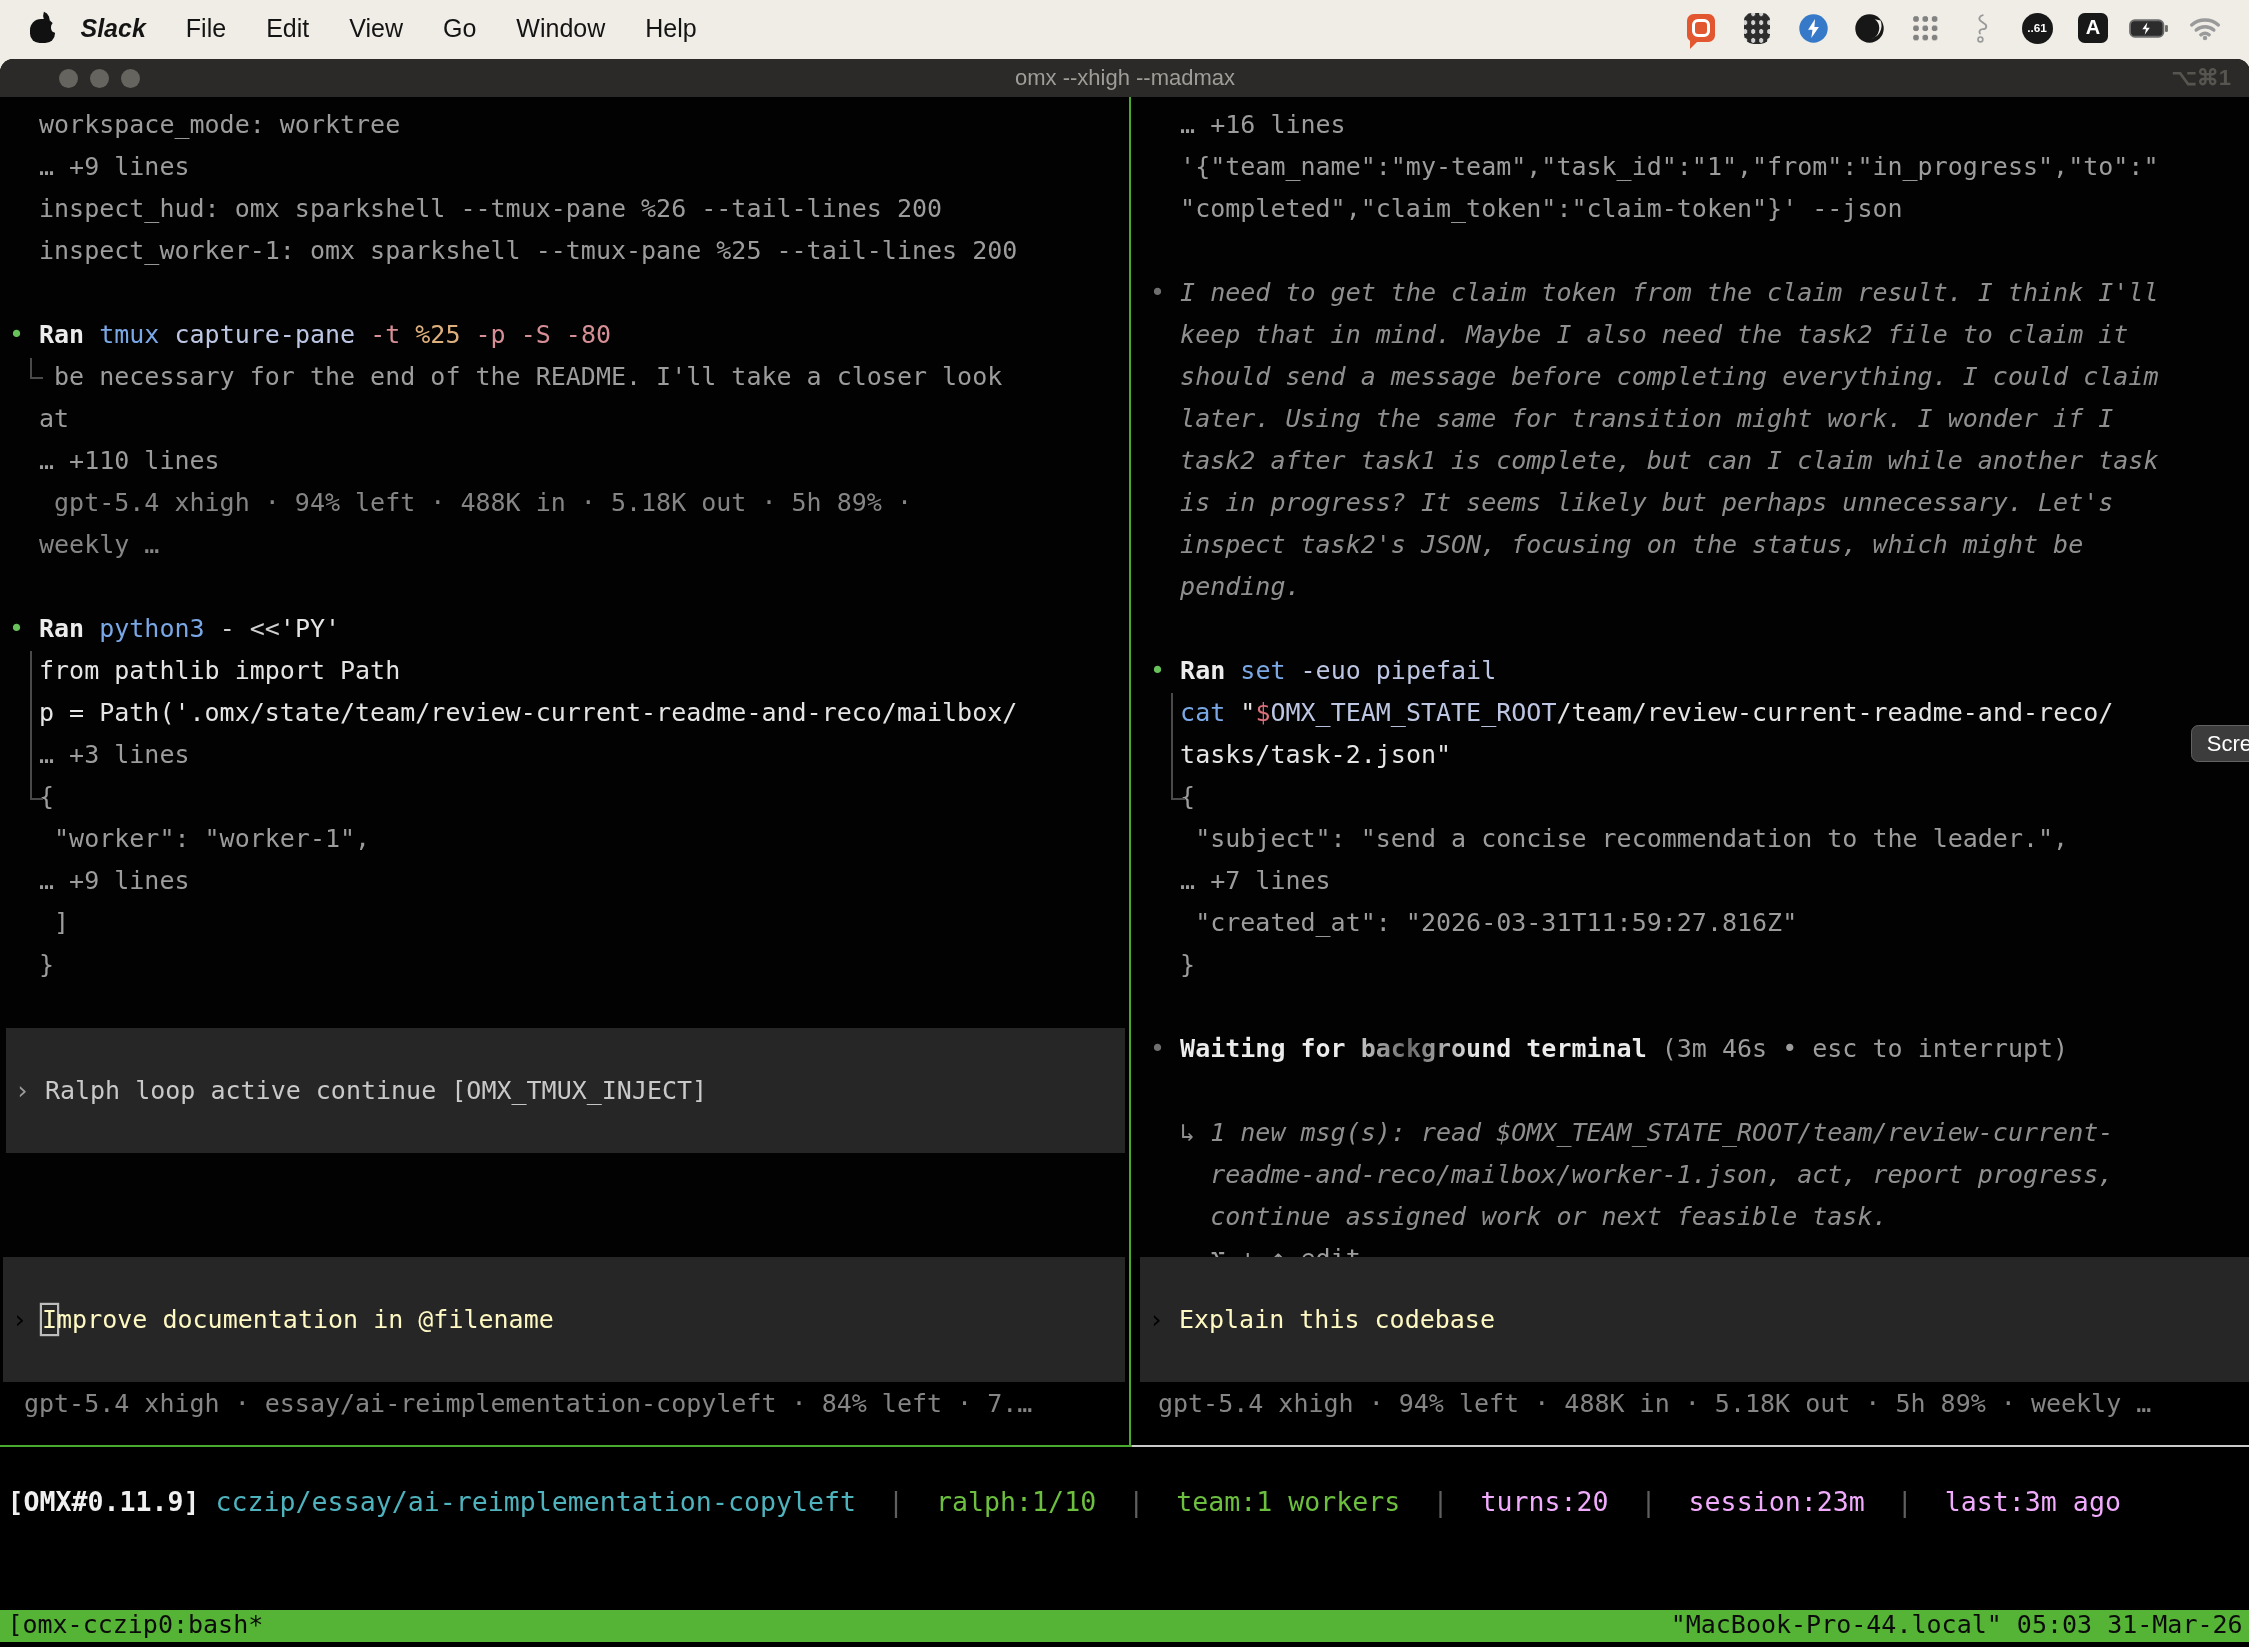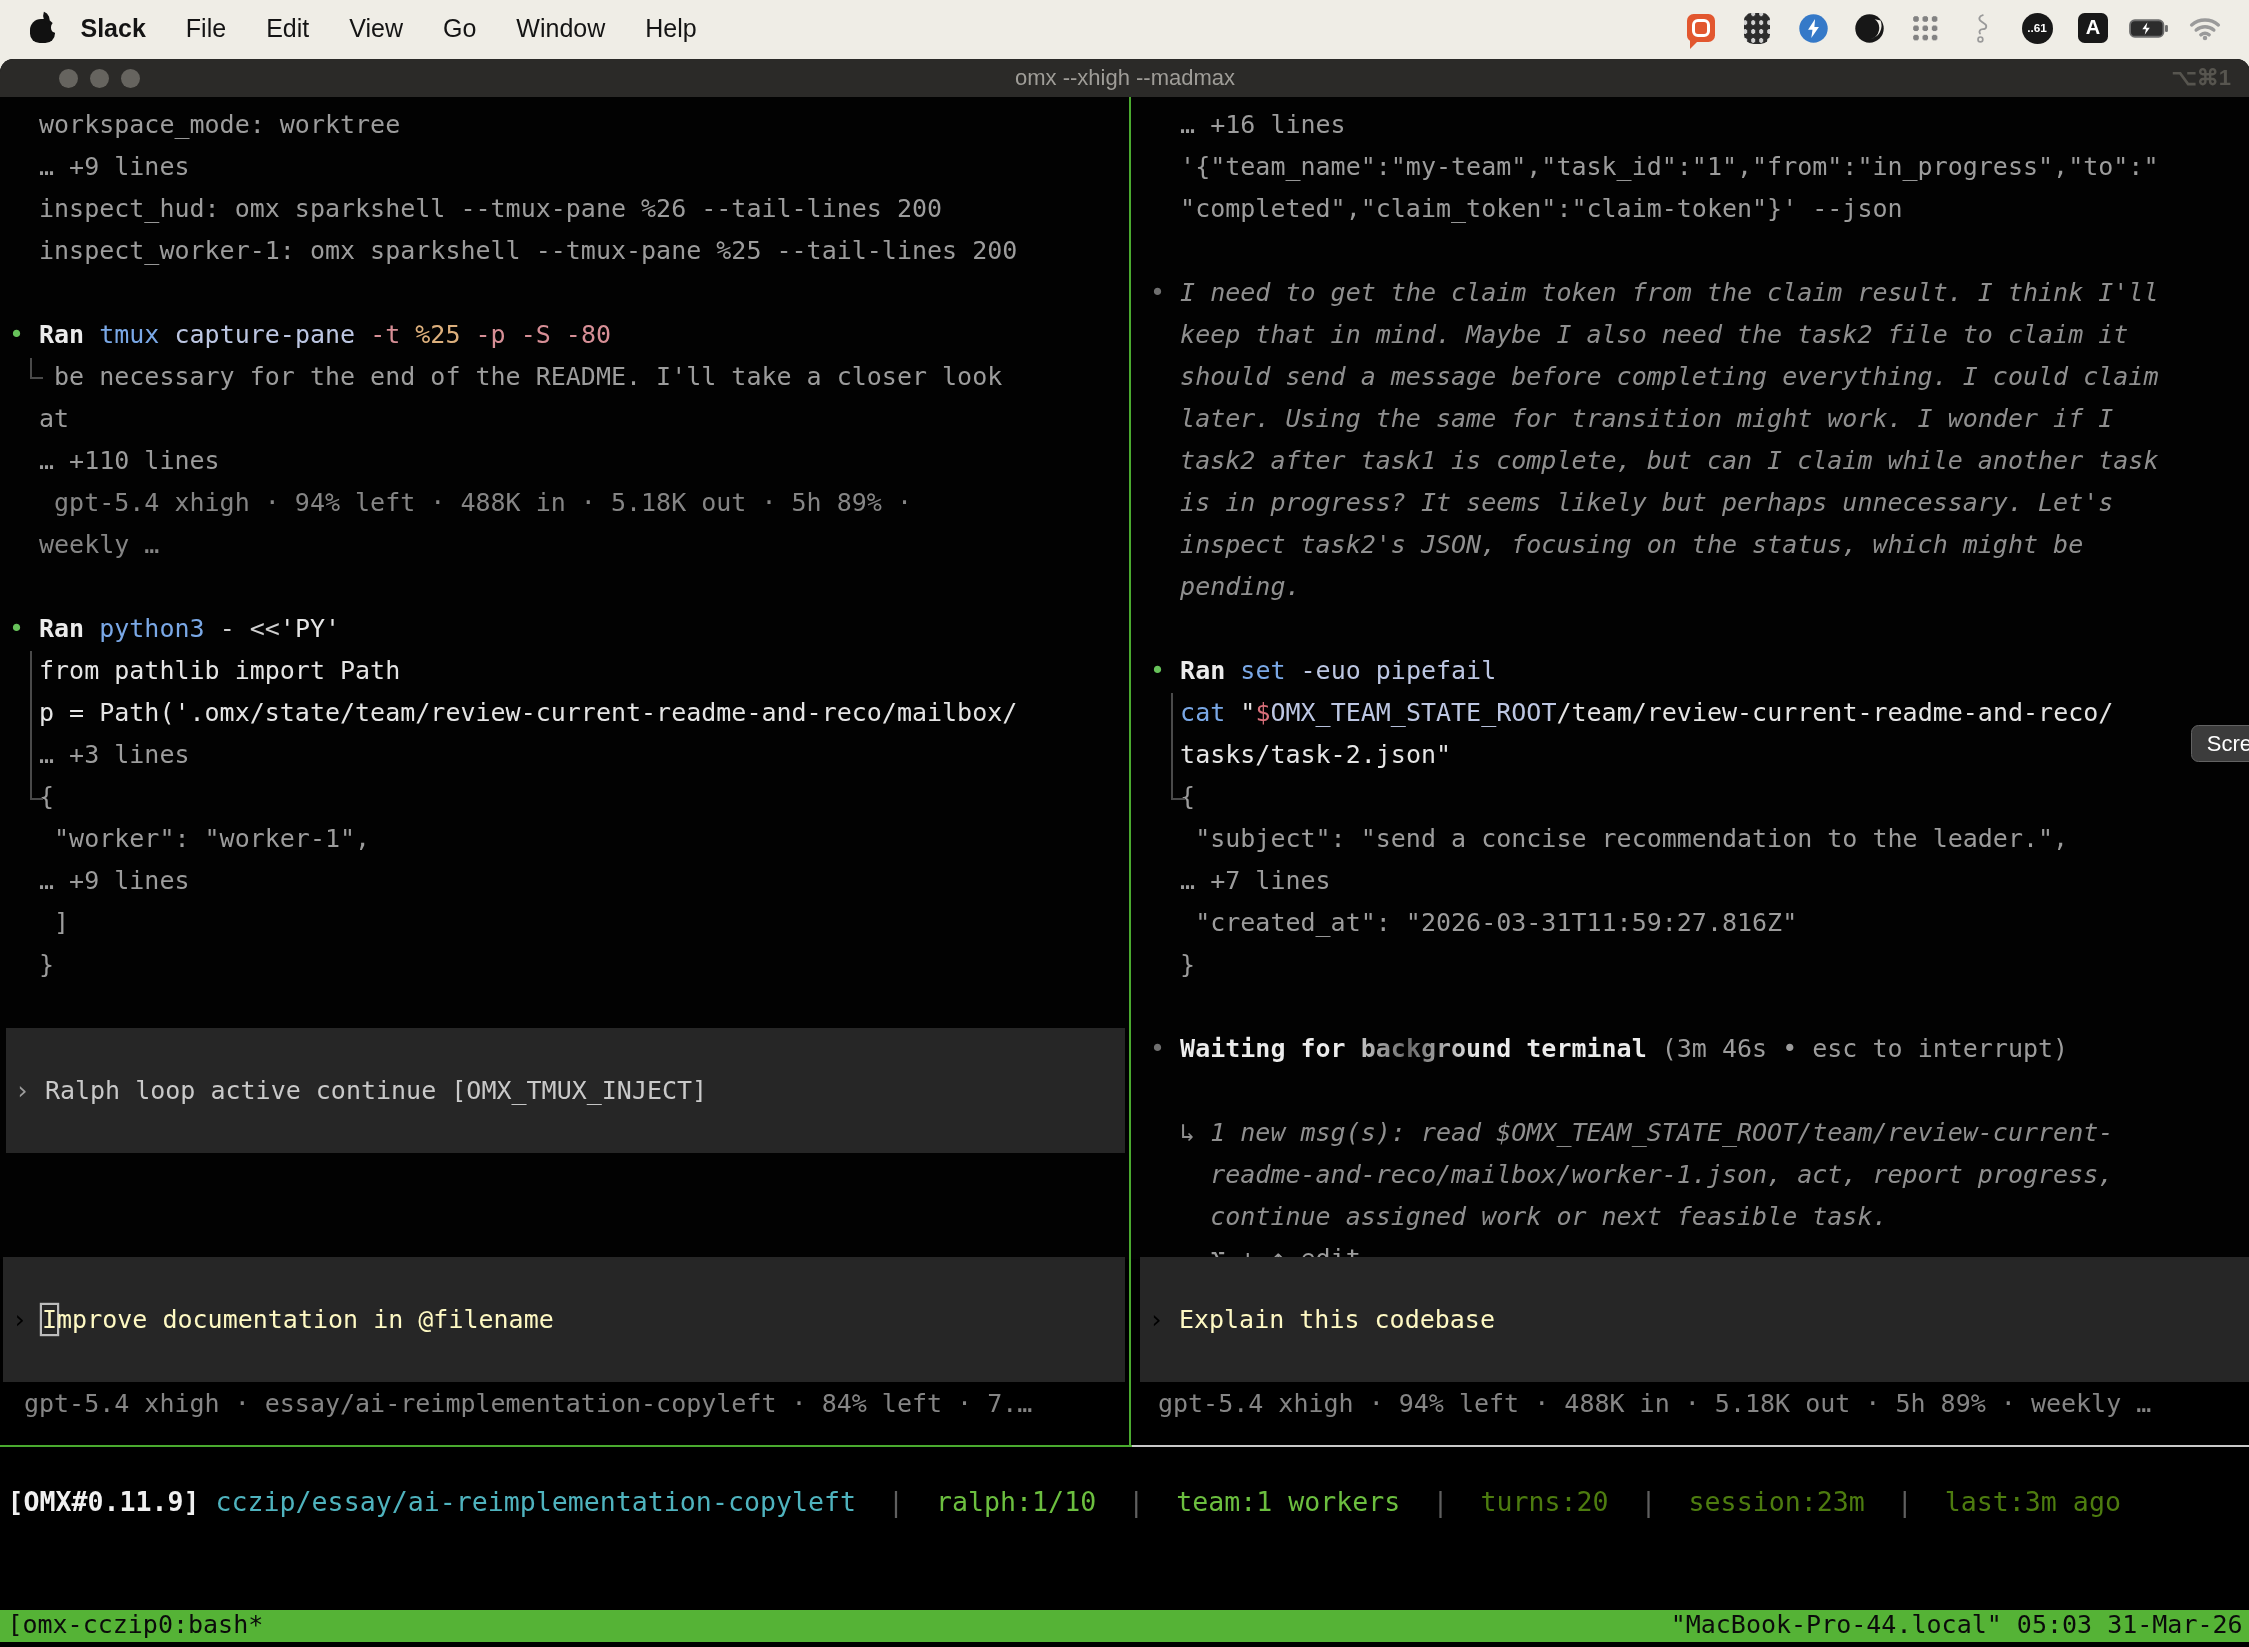--- a/index.html
+++ b/index.html
@@ -8,21 +8,21 @@
   
   .menubar{position:absolute;top:0;left:0;right:0;height:56px;background:#efede6;
            display:flex;align-items:center;color:#141414;font-size:25px;}
   .apple{position:relative;width:26.6px;height:32px;margin-left:29.5px;margin-right:4.4px;}
   .apple .body{position:absolute;bottom:1.5px;left:0;width:25px;height:23.6px;background:#111;
                border-radius:11px 11px 9.6px 9.6px;}
   .apple .bite{position:absolute;right:-5.2px;top:10.3px;width:10.3px;height:10.3px;background:#efede6;border-radius:50%;}
   .apple .leaf{position:absolute;top:0.7px;left:12.5px;width:8.9px;height:9.6px;background:#111;
                border-radius:0 100% 0 100%;transform:rotate(20deg);}
   .menu-item{padding:0 20px;white-space:nowrap;}
-  .menu-item.bold{font-weight:bold;}
+  .menu-item.bold{font-weight:bold;font-style:italic;}
   .mb-icons{margin-left:auto;display:flex;align-items:center;padding-right:25px;}
   .mi{width:40px;height:40px;margin-left:16px;display:inline-flex;align-items:center;justify-content:center;}
   .chat-in{width:28px;height:28px;background:#e2572f;border-radius:6.6px;position:relative;display:block;}
   .chat-in::before{content:"";position:absolute;inset:5.2px;border:3px solid #fff;border-radius:5.9px;}
   .chat-in::after{content:"";position:absolute;left:3px;bottom:-6.6px;width:0;height:0;
                   border:6.6px solid transparent;border-top-color:#e2572f;border-left-color:#e2572f;}
   .shield-dots{width:26.6px;height:31px;background:#2c2c2c;border-radius:7.4px 7.4px 9.6px 9.6px;display:block;
                background-image:radial-gradient(#d2d2d2 1.9px,transparent 2.4px);
                background-size:8px 8.9px;background-position:5.2px 5.2px;}
   .dots-in{width:26.6px;height:26.6px;display:block;
@@ -64,21 +64,21 @@
                 display:flex;align-items:center;padding-left:8.9px;font-size:25px;white-space:pre;margin:0;}
   .pane-right .bottom-input{left:5.9px;right:0;}
   .pane-status{position:absolute;left:8.9px;right:0;bottom:20px;height:42px;line-height:42px;
                font-size:25px;white-space:pre;color:#858585;overflow:hidden;}
   .guide{position:absolute;border-left:2.2px solid #4a4a4a;border-bottom:2.2px solid #4a4a4a;width:11.8px;}
   .vdiv{position:absolute;left:1129px;top:0;width:2.2px;height:1350px;background:#4aaa2f;}
   .hline-left{position:absolute;left:0;top:1348px;width:1132px;height:2.2px;background:#4aaa2f;}
   .hline-right{position:absolute;left:1132px;top:1348px;right:0;height:2.2px;background:#c9c9c9;}
   .omx-status{position:absolute;left:7.4px;top:1384px;height:42px;line-height:42px;font-size:26.6px;white-space:pre;}
   .s-bw{color:#f0f0f0;font-weight:bold;} .s-cyan{color:#4fb3be;} .s-lime{color:#6cbf3f;}
-  .s-sep{color:#5f5f5f;} .s-dim2{color:#4d7c0f;}
+  .s-sep{color:#5f5f5f;} .s-dim2{color:#f0abfc;}
   .tmuxbar{position:absolute;left:0;right:0;top:1513px;height:32px;background:#55b336;color:#0b0b0b;
            font-size:25px;display:flex;align-items:flex-start;justify-content:space-between;
            padding:0 7.4px;white-space:pre;}
   .overlay-tip{position:absolute;left:2191px;top:628px;width:96px;height:37px;background:#3c3c3c;
                border:1.5px solid #636363;border-radius:7.4px;color:#fff;
                font-family:"Liberation Sans",sans-serif;font-size:22px;line-height:35px;padding-left:14.8px;
                box-sizing:border-box;}
 </style>
 </head>
 <body>

